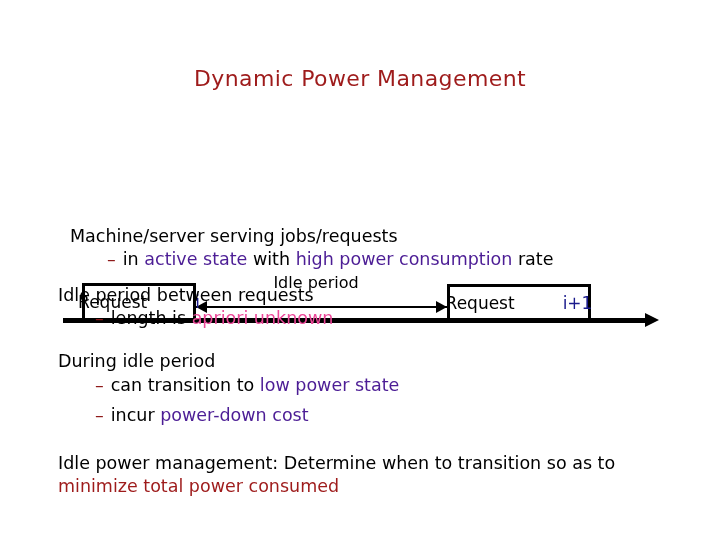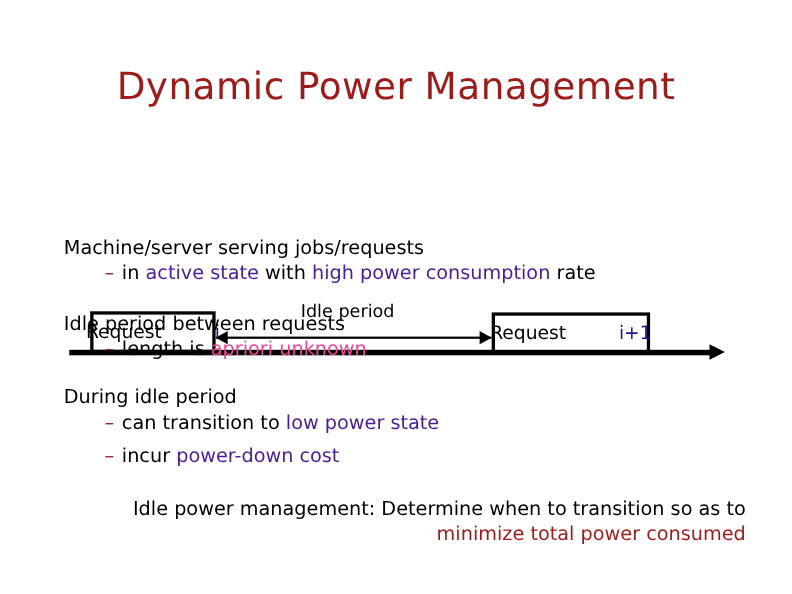--- a/index.html
+++ b/index.html
@@ -22,21 +22,21 @@
     background: #ffffff;
   }
 
   
   .title {
     position: absolute;
     left: 0;
     top: 58px;
     width: 720px;
     text-align: center;
-    font-size: 34px;
+    font-size: 22px;
     line-height: 42px;
     letter-spacing: 0.4px;
     color: #9E1B1B;
     white-space: nowrap;
     font-family: "DejaVu Sans", sans-serif;
   }
 
   
   .diagram {
     position: absolute;
@@ -154,24 +154,24 @@
   }
   .dash {
     color: #8E1A1A;
     display: inline-block;
     margin-right: 7px;
   }
   .green { color: #4c1d95; }
   .blue  { color: #ec4899; }
   .red   { color: #9E1B1B; }
 
-  #para-1 { top: 215px; }
+  #para-1 { top: 225px; margin-left: 12px; }
   #para-2 { top: 284px; }
   #para-3 { top: 350px; }
-  #para-4 { top: 452px; text-align: right; }
+  #para-4 { top: 452px; }
 
   #para-4 .line { white-space: normal; }
 </style>
 </head>
 <body>
 
 <div id="slide">
 
   <div class="title">Dynamic Power Management</div>
 

